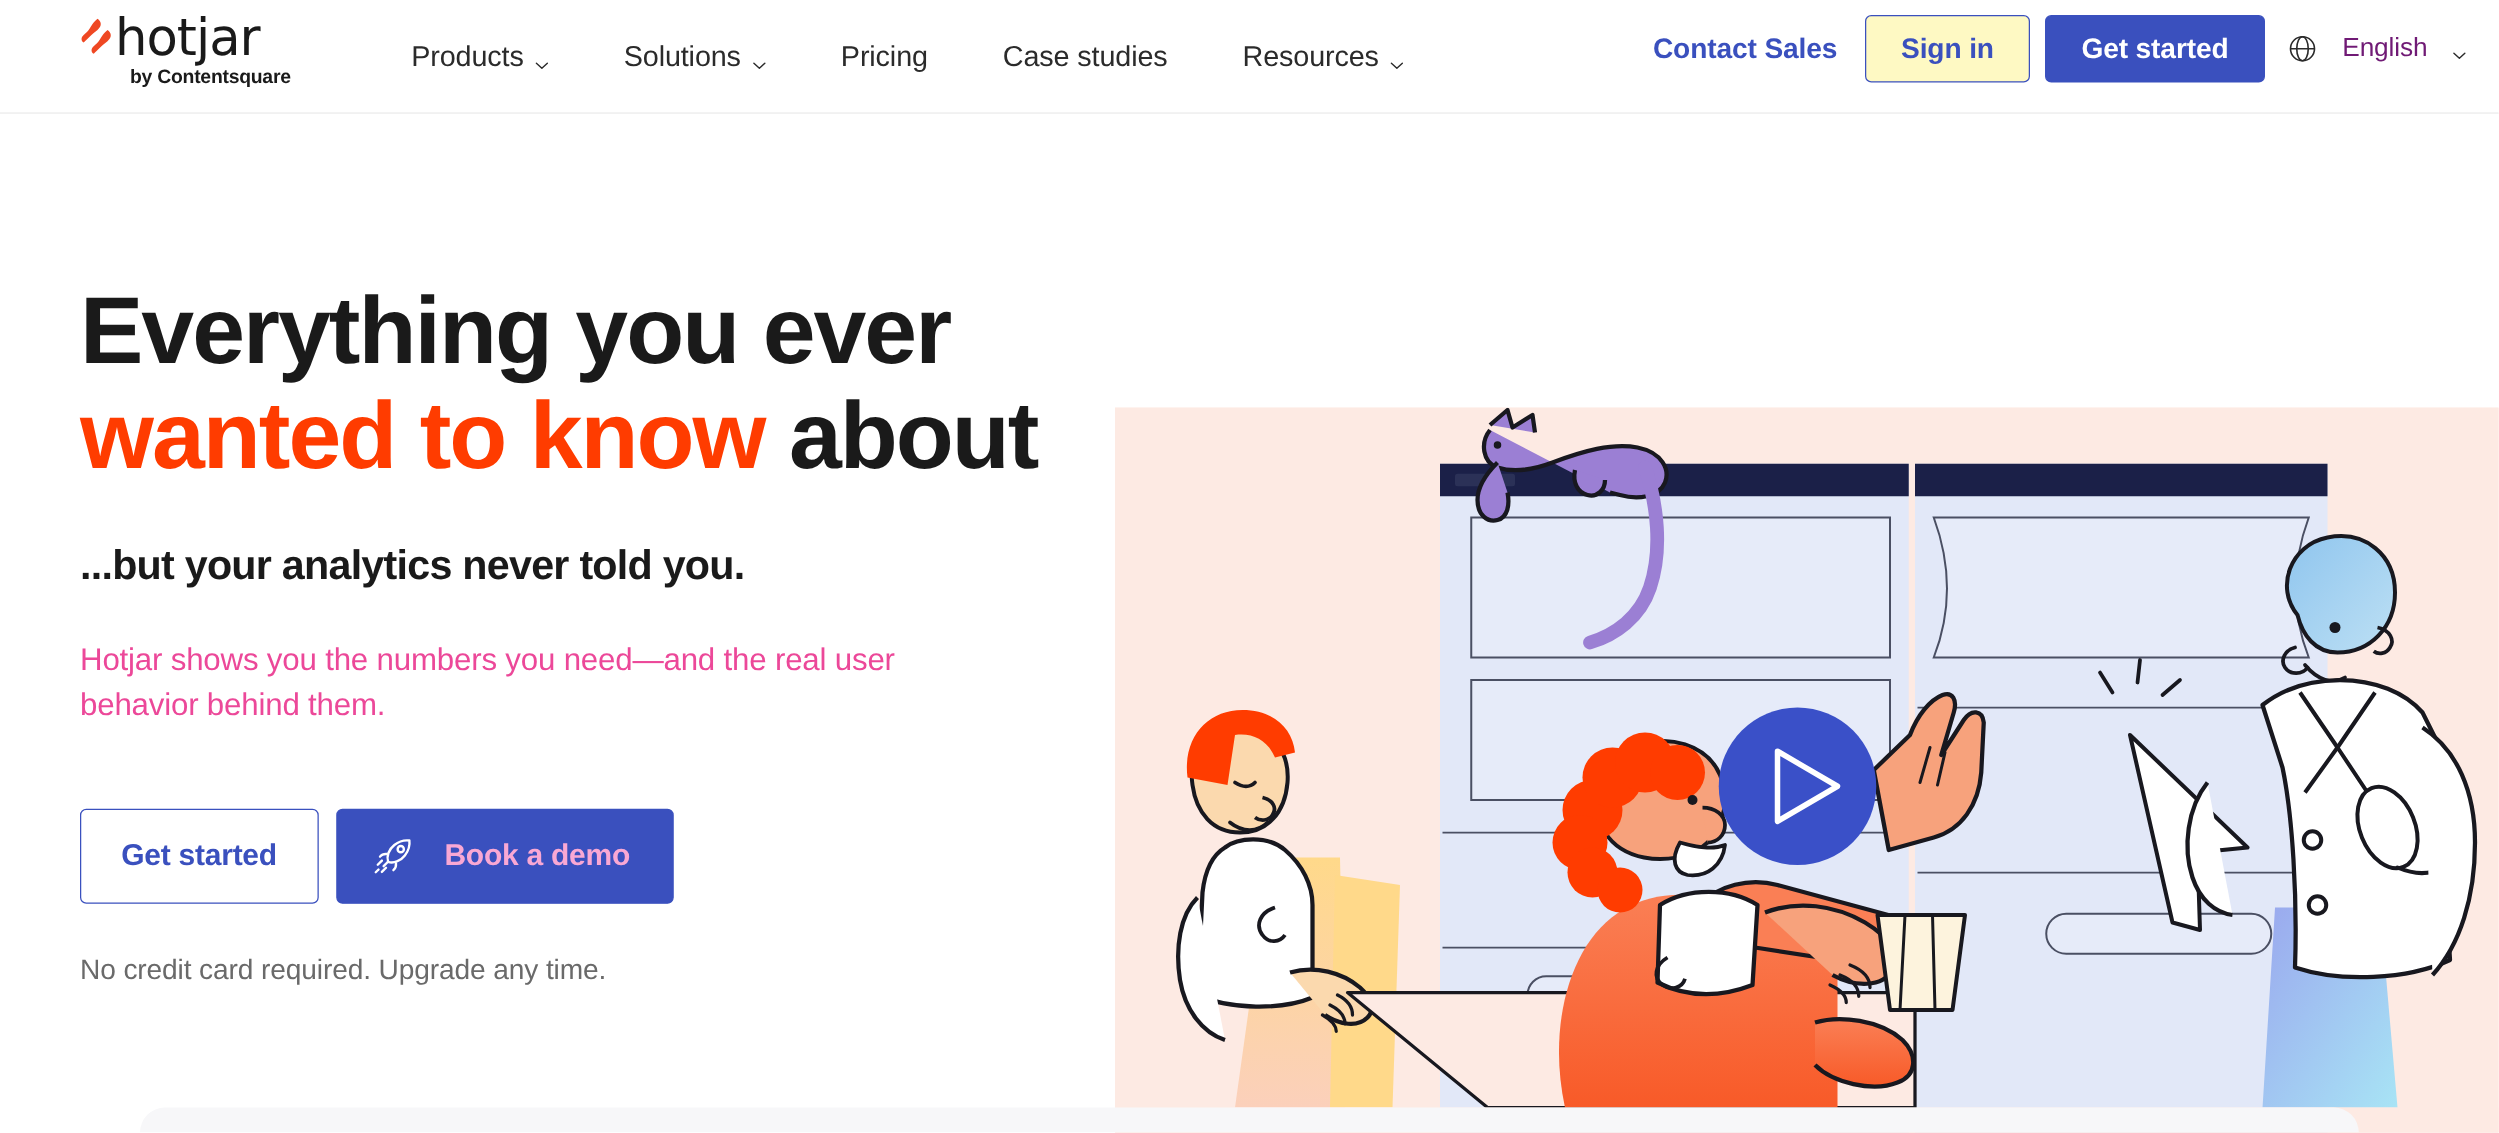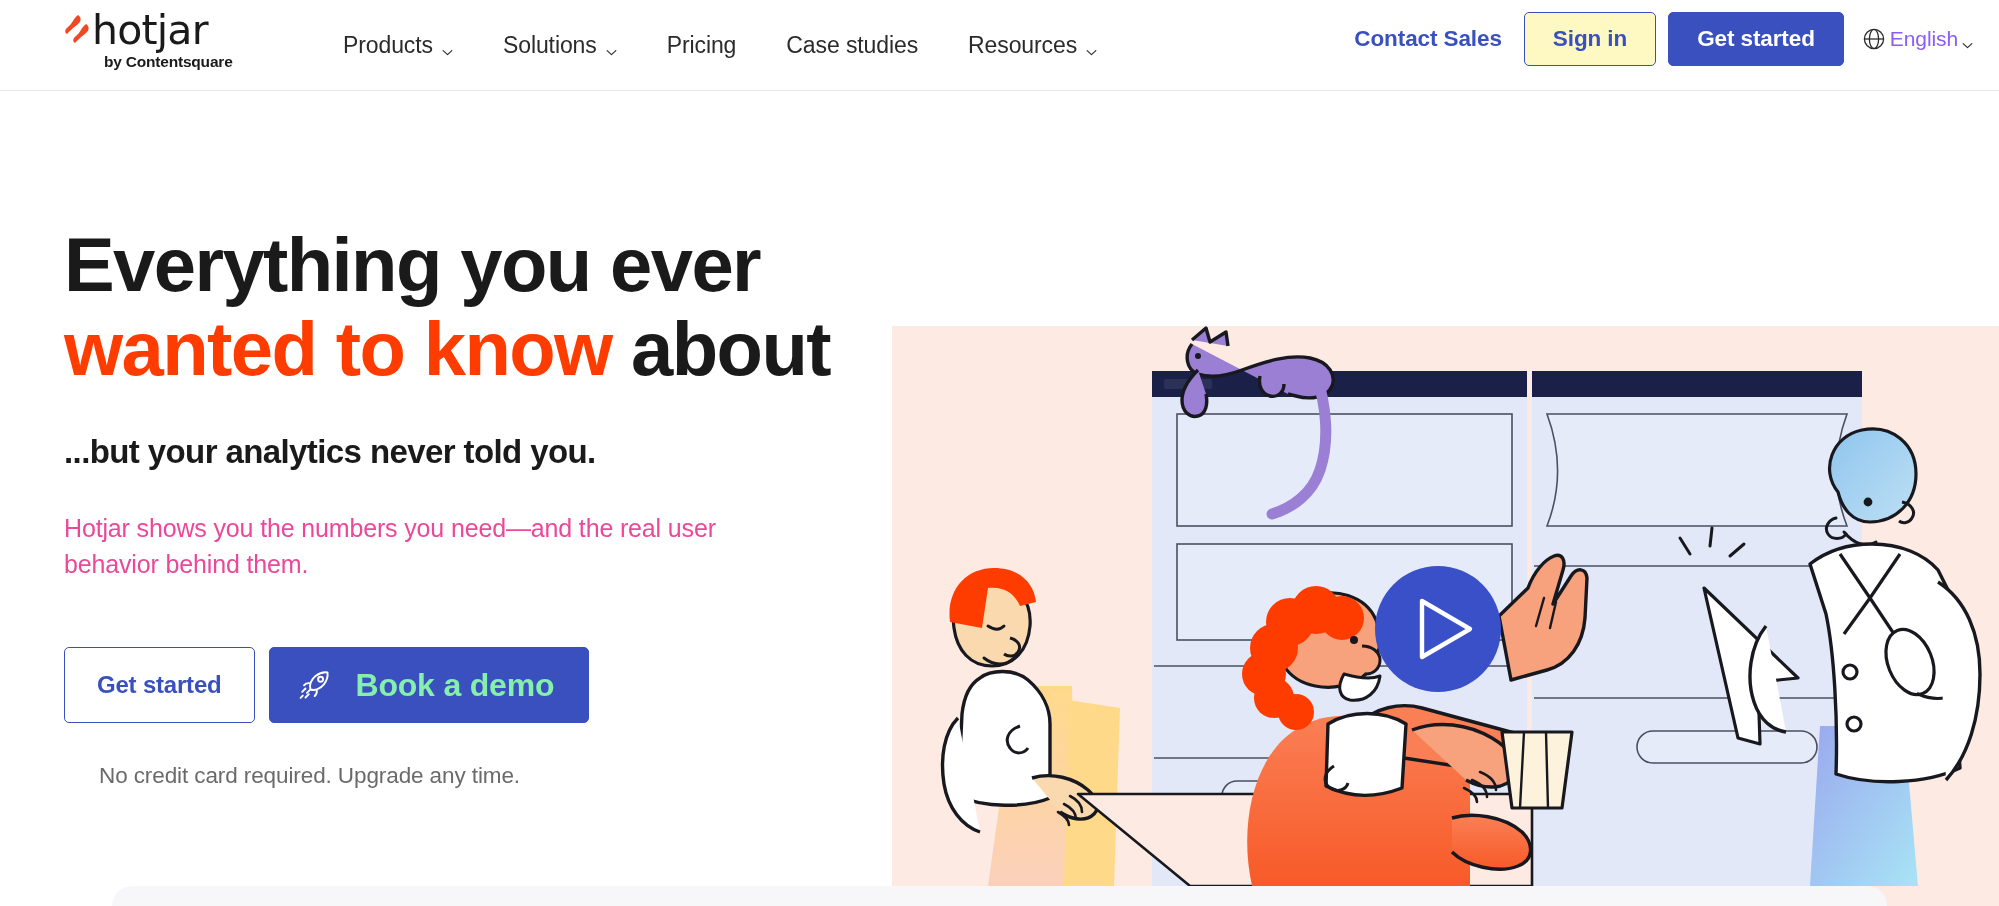--- a/index.html
+++ b/index.html
@@ -47,26 +47,26 @@
     margin-top: 3px;
     margin-left: 42px;
     font-size: 15.5px;
     font-weight: bold;
     letter-spacing: -0.2px;
     color: #1a1a1a;
   }
 
   .main-nav {
     position: absolute;
-    left: 318px;
+    left: 304px;
     top: 0;
     height: 91px;
     display: flex;
     align-items: center;
-    gap: 0;
+    gap: 10px;
   }
   .nav-item {
     display: flex;
     align-items: center;
     gap: 9px;
     padding: 0 25px;
     height: 91px;
     cursor: pointer;
     color: #2b2b2b;
     font-size: 23px;
@@ -121,25 +121,25 @@
     font-weight: bold;
     letter-spacing: -0.1px;
     padding: 13px 28px;
     cursor: pointer;
     font-family: "Liberation Sans", sans-serif;
     white-space: nowrap;
   }
   .lang-select {
     display: flex;
     align-items: flex-end;
-    gap: 4px;
+    gap: 20px;
     margin-left: 18px;
     margin-right: 26px;
     cursor: pointer;
-    color: #8b5cf6;
+    color: #701a75;
     font-size: 21px;
     letter-spacing: -0.1px;
     white-space: nowrap;
   }
   .globe { width: 24px; height: 24px; display: block; }
 
   
   .hero {
     position: relative;
     width: 100%;
@@ -196,42 +196,41 @@
     font-size: 24px;
     font-weight: bold;
     letter-spacing: -0.2px;
     padding: 18px 32px;
     cursor: pointer;
     font-family: "Liberation Sans", sans-serif;
     white-space: nowrap;
   }
   .btn-bookdemo {
     background: #3a50be;
-    color: #86efac;
+    color: #f9a8d4;
     border: 1.6px solid #3a50be;
     border-radius: 5px;
-    font-size: 32px;
+    font-size: 24px;
     font-weight: bold;
     letter-spacing: -0.2px;
     padding: 18px 34px 18px 26px;
     cursor: pointer;
     display: flex;
     align-items: center;
     gap: 22px;
     font-family: "Liberation Sans", sans-serif;
     white-space: nowrap;
   }
   .rocket { width: 38px; height: 38px; display: block; flex: none; }
 
   .fineprint {
     margin-top: 40px;
     font-size: 22.5px;
     color: #6a6a6a;
     letter-spacing: -0.1px;
-    margin-left: 35px;
   }
 
   
   .hero-illustration {
     position: absolute;
     left: 892px;
     top: 235px;
     width: 1107px;
     height: 615px;
     background: #fdeae3;

